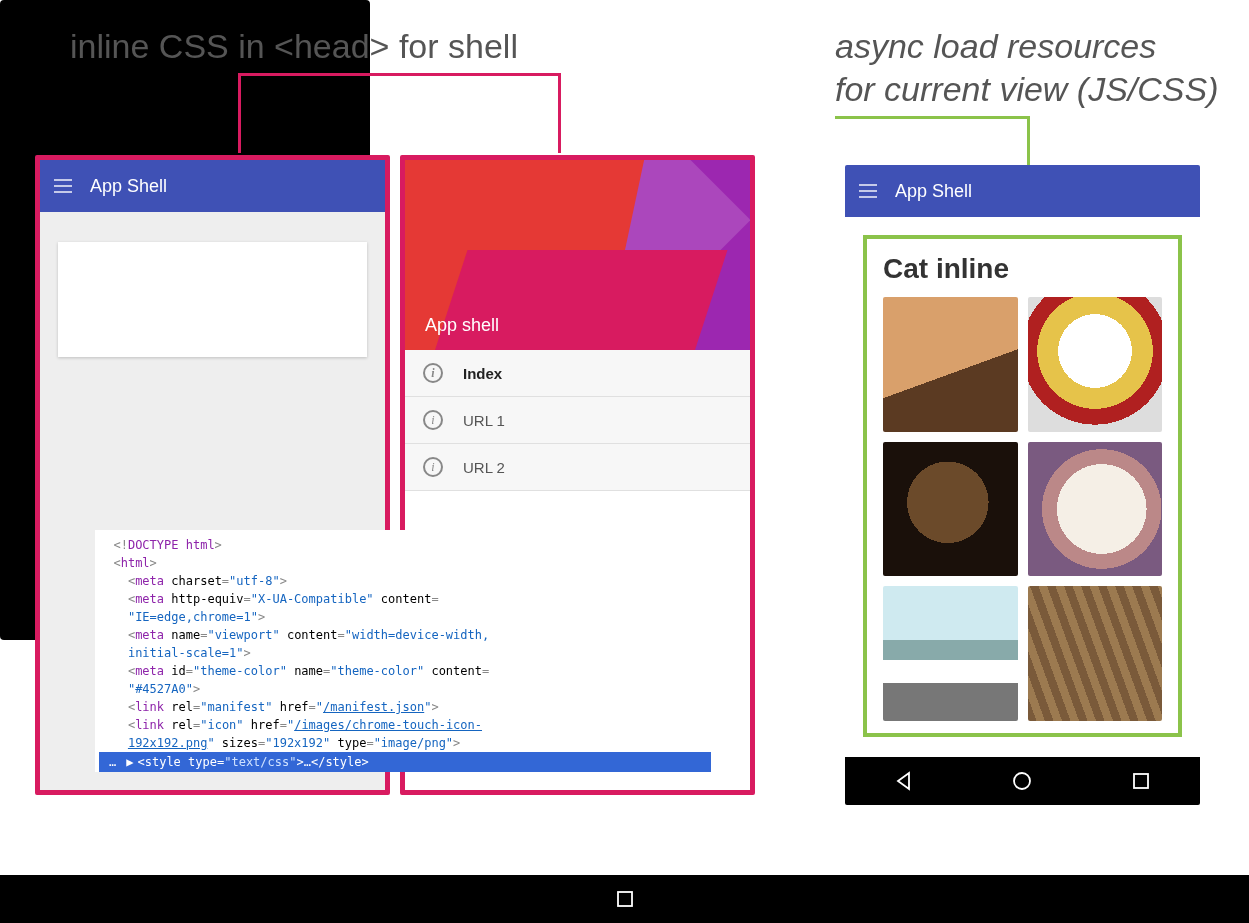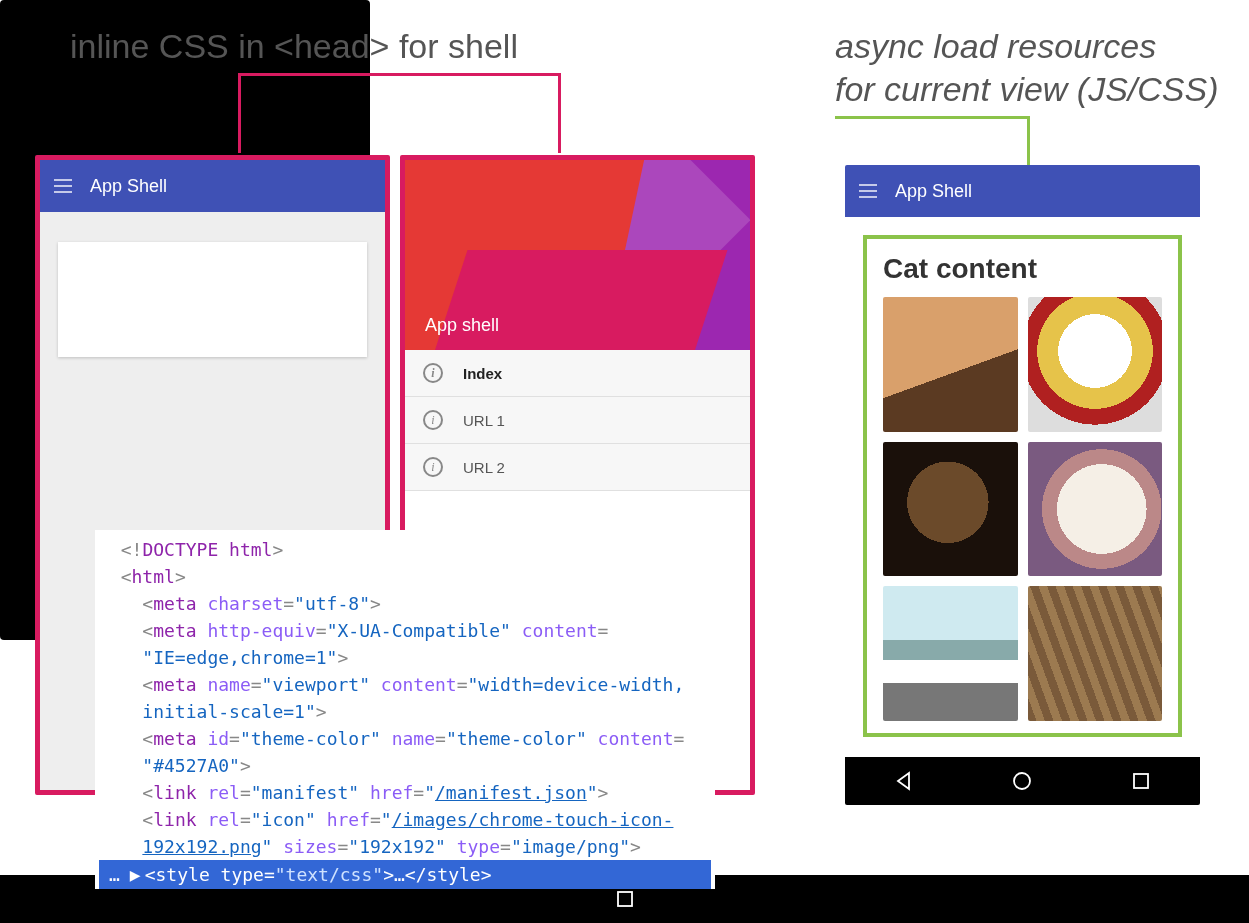--- a/index.html
+++ b/index.html
@@ -105,29 +105,29 @@
   .thumb { width:100%; aspect-ratio:1/1; border-radius:2px; overflow:hidden;}
   .navbar { position:absolute; left:0; right:0; bottom:0; height:48px; background:#000; display:flex; align-items:center; justify-content:space-around; color:#fff;}
   .navbar svg { fill:none; stroke:#fff; stroke-width:1.8;}
 
   .code-overlay {
     position:absolute;
     left:95px; top:530px;
     width:620px;
     background:#fff;
     font-family: Menlo, Consolas, monospace;
-    font-size:18px;
+    font-size:12px;
     line-height:1.5;
     padding: 6px 4px 0 4px;
     color:#333;
   }
   .code-overlay .ln { white-space:pre; }
   .punct { color:#888; }
   .tag { color:#8e24aa; }
-  .attr { color:#8b5cf6; }
+  .attr { color:#000000; }
   .val { color:#1565c0; }
   .txt { color:#111; }
   .link { color:#1565c0; text-decoration:underline;}
   .arrow { color:#666; margin-right:4px;}
   .hlrow {
     background:#3367d6; color:#fff; padding:1px 4px; display:block;
   }
   .hlrow .tag, .hlrow .attr, .hlrow .punct, .hlrow .txt { color:#fff;}
   .hlrow .val { color:#cfe2ff;}
   .ell { background:#3367d6; color:#fff; padding:0 6px; border-radius:2px; margin-right:4px;}
@@ -193,21 +193,21 @@
 <div id="phone3" class="phone">
   <div class="appbar">
     <div class="hamburger">
         <span></span>
         <span></span>
         <span></span>
       </div>
     <div>App Shell</div>
   </div>
   <div class="content-box">
-    <div class="gallery-title">Cat content</div>
+    <div class="gallery-title">Cat inline</div>
     <div class="gallery">
       <div class="thumb" style="background:linear-gradient(160deg,#d9a06b 0 55%,#5b3a22 55% 100%);"></div>
       <div class="thumb" style="background:radial-gradient(circle at 50% 40%,#fff 0 35%,#e6c34a 35% 55%,#b02020 55% 70%, #ddd 70% 100%);"></div>
       <div class="thumb" style="background:radial-gradient(circle at 48% 45%,#6b4a2a 0 40%,#1a100a 40% 100%);"></div>
       <div class="thumb" style="background:radial-gradient(circle at 55% 50%,#f5efe6 0 45%,#b88 45% 60%,#7a5a80 60% 100%);"></div>
       <div class="thumb" style="background:linear-gradient(180deg,#cfeaf0 0 40%,#8aa 40% 55%,#fff 55% 72%,#777 72% 100%);"></div>
       <div class="thumb" style="background:repeating-linear-gradient(70deg,#7a5a3a 0 8px,#9c7a50 8px 16px);"></div>
     </div>
   </div>
   <div class="navbar">

